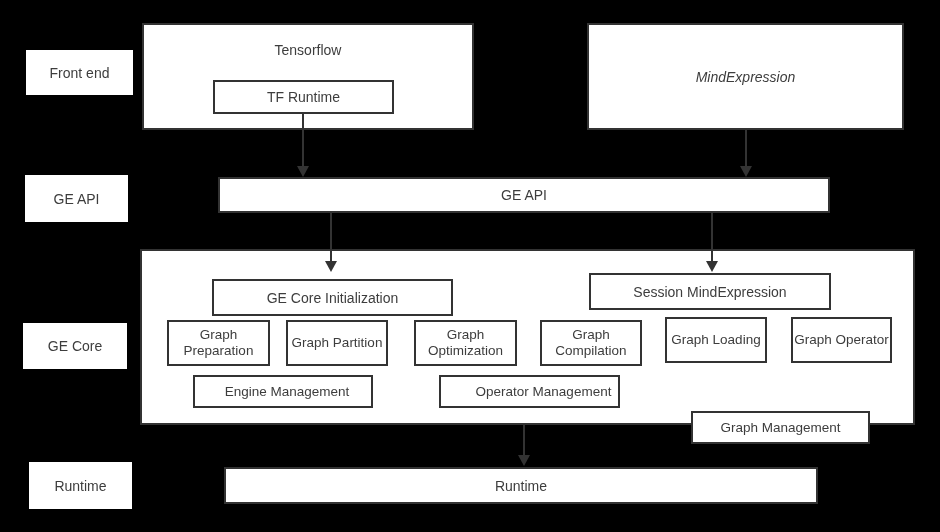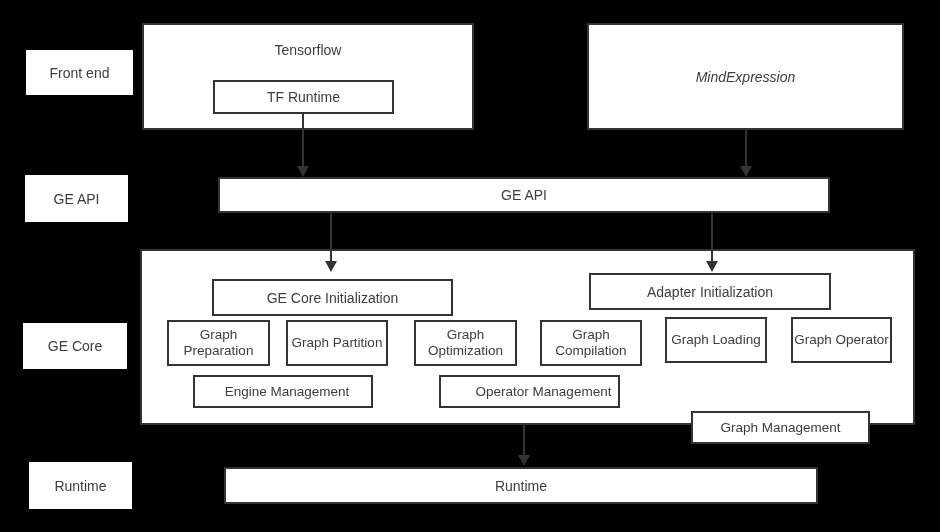--- a/index.html
+++ b/index.html
@@ -111,21 +111,21 @@
     <div class="nested-box">TF Runtime</div>
   </div>
 
   <div class="box" style="left:587px; top:23px; width:317px; height:107px;font-style:italic;">MindExpression</div>
 
   <div class="box" style="left:218px; top:177px; width:612px; height:36px;">GE API</div>
 
   <div class="box container-box" style="left:140px; top:249px; width:775px; height:176px;"></div>
 
   <div class="box" style="left:212px; top:273px; width:241px; height:37px;margin-top:6px;">GE Core Initialization</div>
-  <div class="box" style="left:589px; top:273px; width:242px; height:37px;">Adapter Initialization</div>
+  <div class="box" style="left:589px; top:273px; width:242px; height:37px;">Session MindExpression</div>
 
   <div class="box small" style="left:167px; top:320px; width:103px; height:46px;">Graph Preparation</div>
   <div class="box small" style="left:286px; top:320px; width:102px; height:46px;">Graph Partition</div>
   <div class="box small" style="left:540px; top:320px; width:102px; height:46px;">Graph Compilation</div>
   <div class="box small" style="left:414px; top:320px; width:103px; height:46px;">Graph Optimization</div>
   <div class="box small" style="left:665px; top:317px; width:102px; height:46px;">Graph Loading</div>
   <div class="box small" style="left:791px; top:317px; width:101px; height:46px;">Graph Operator</div>
 
   <div class="box small" style="left:193px; top:375px; width:180px; height:33px;padding-left:8px;">Engine Management</div>
   <div class="box small" style="left:439px; top:375px; width:181px; height:33px;padding-left:28px;">Operator Management</div>

